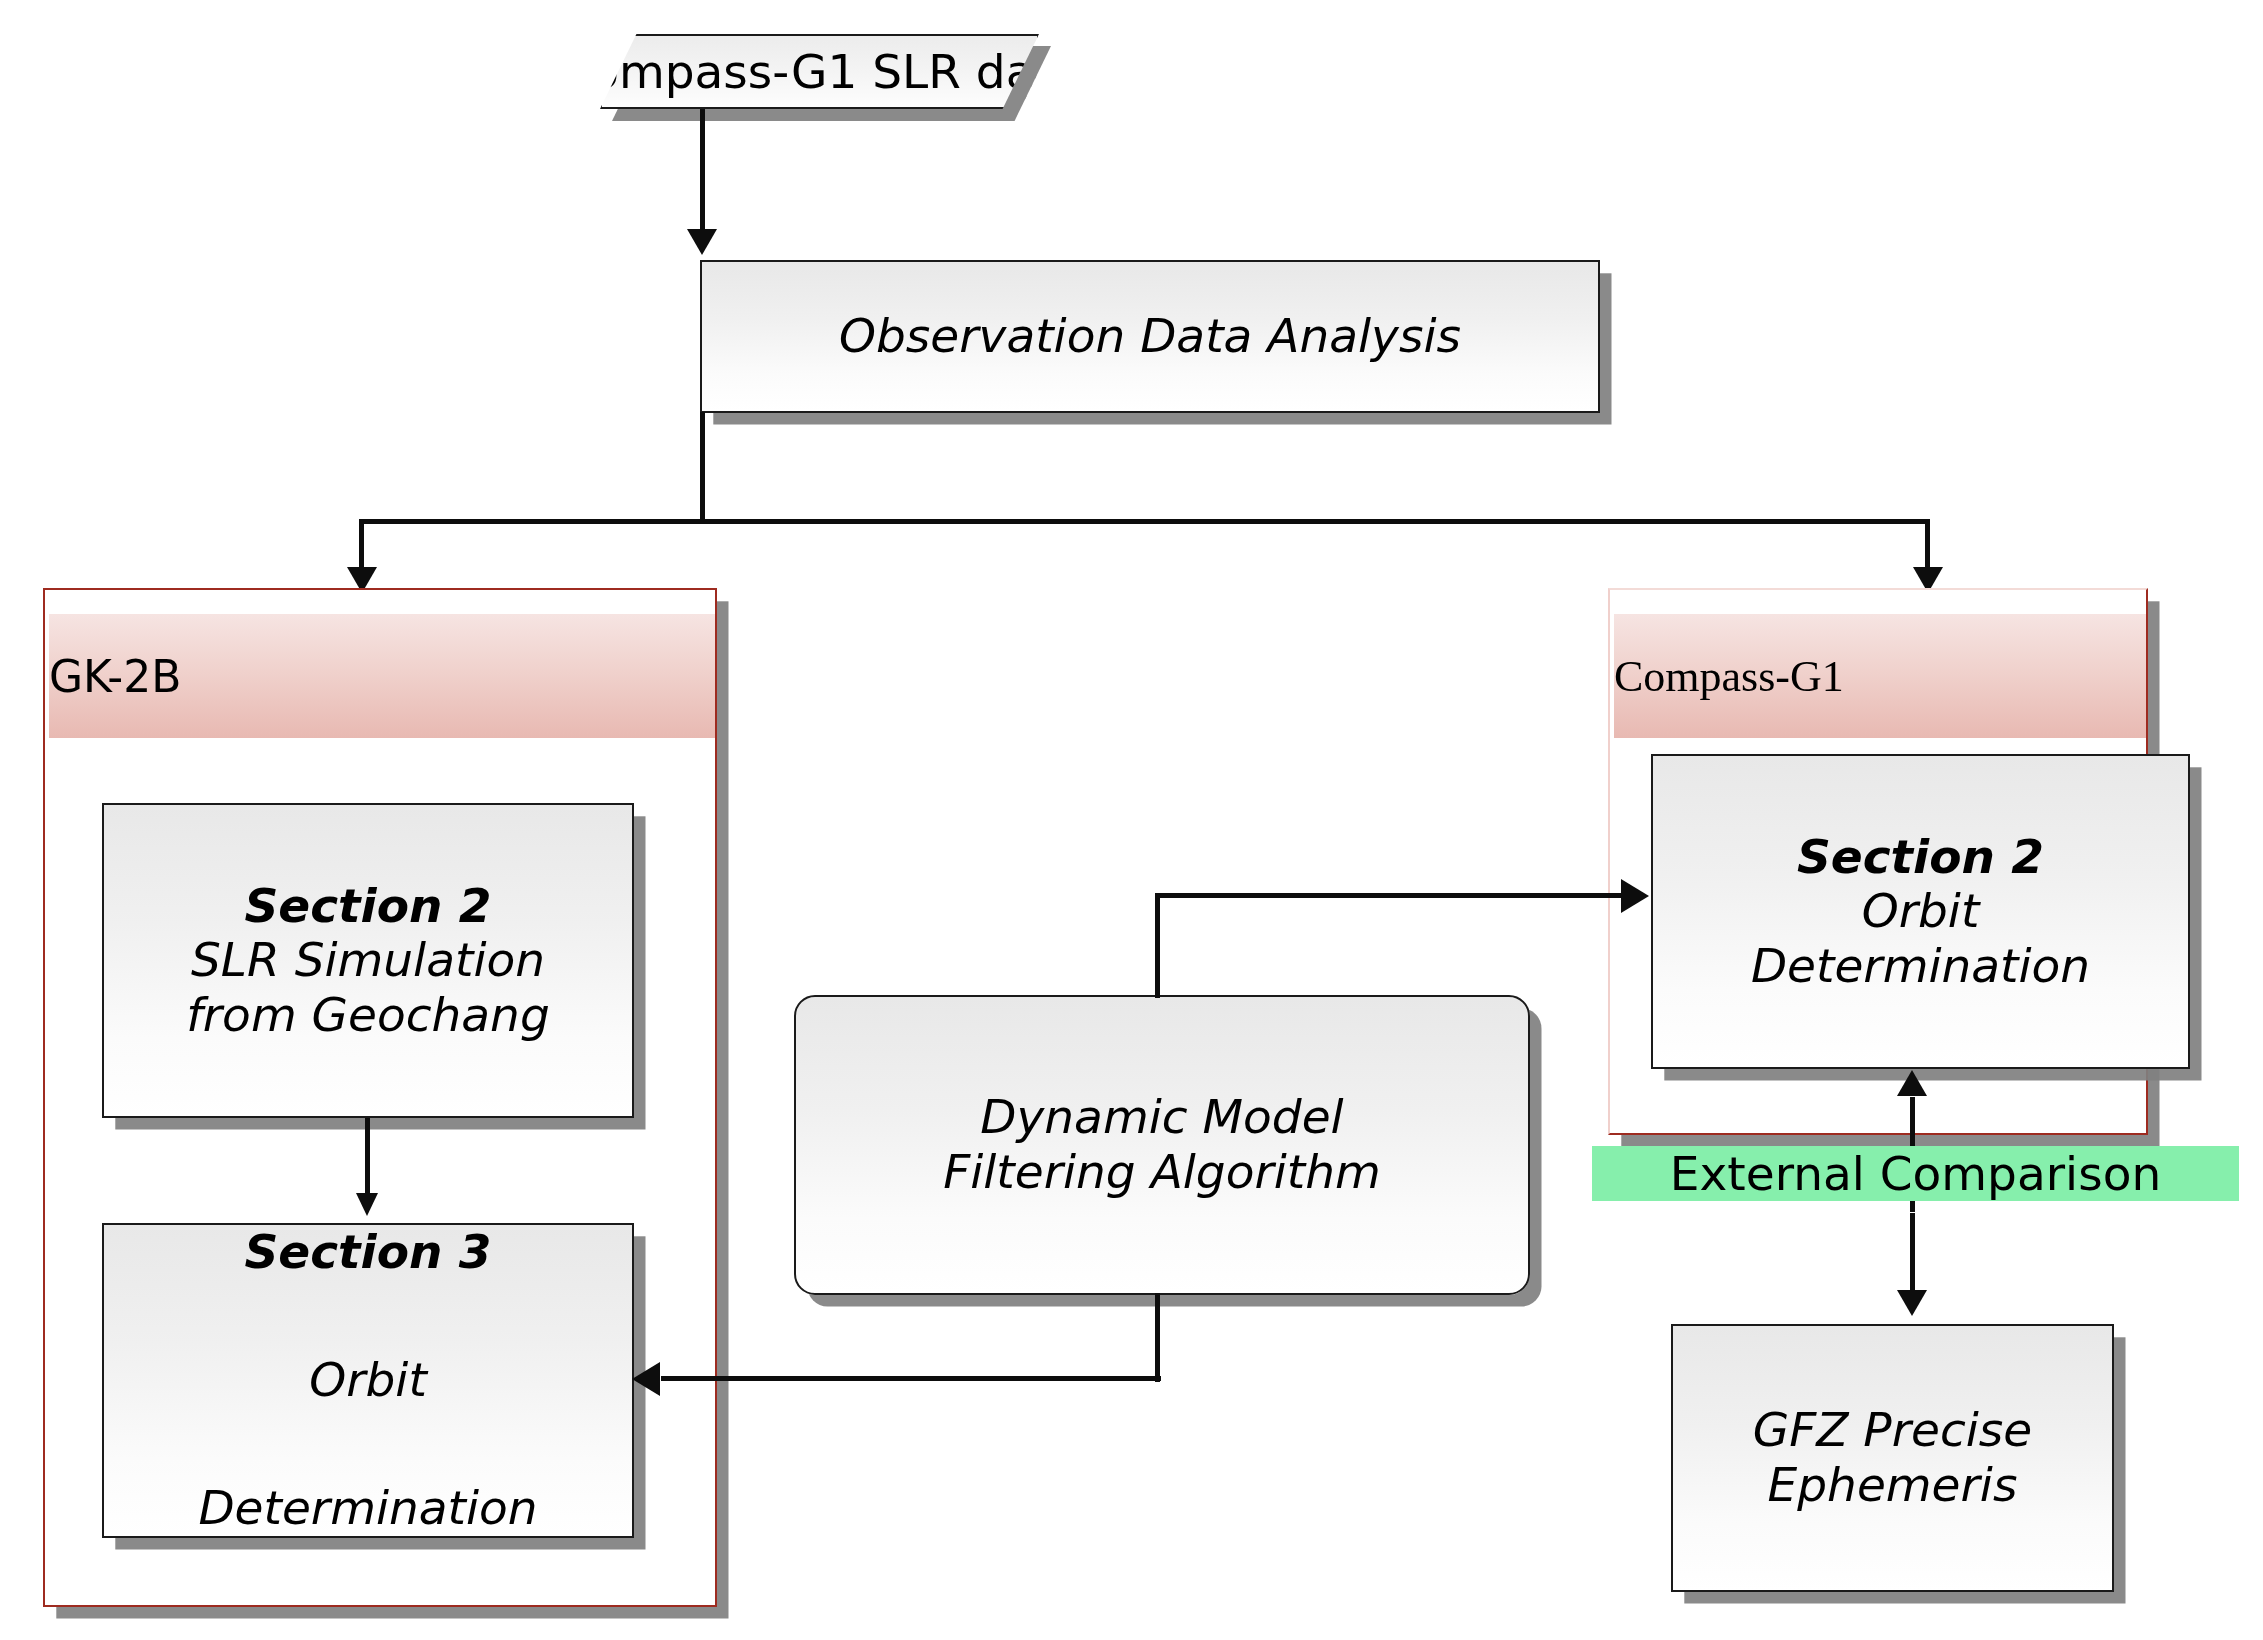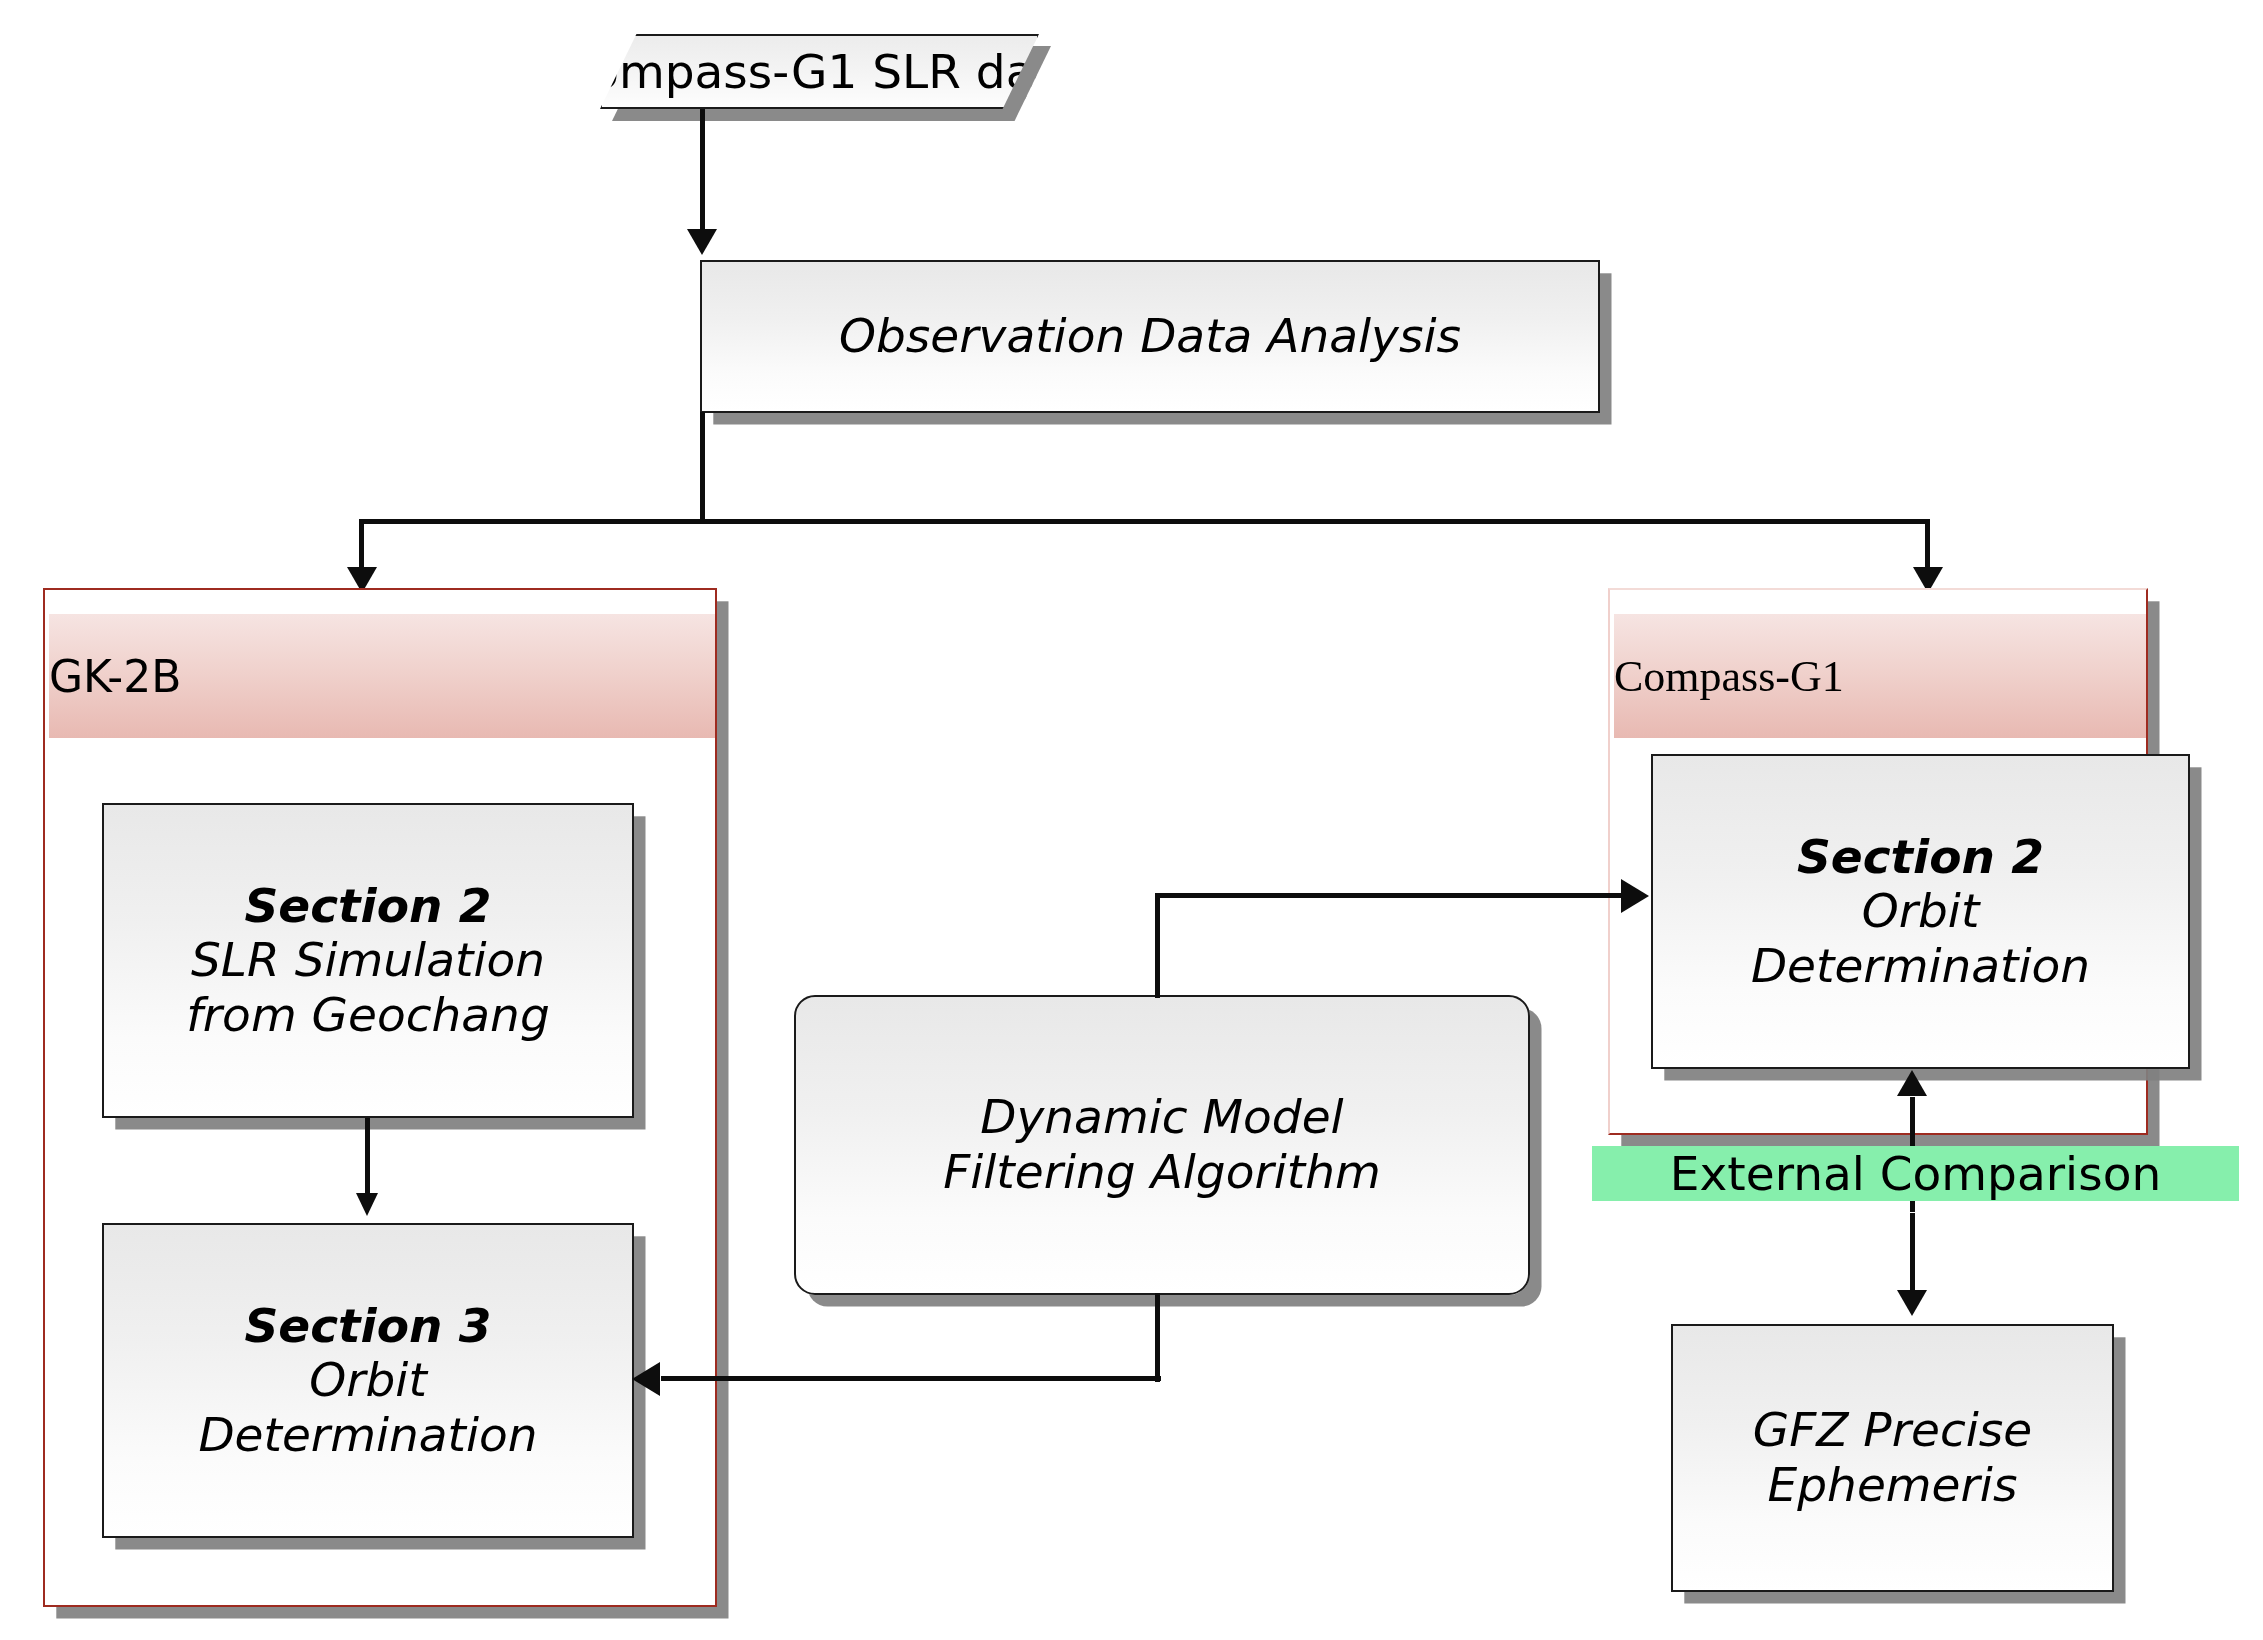--- a/index.html
+++ b/index.html
@@ -162,21 +162,21 @@
 
   <div class="node" style="left:102px; top:803px; width:532px; height:315px; font-size:47px;">
     <span class="ln bold">Section 2</span>
     <span class="ln">SLR Simulation</span>
     <span class="ln">from Geochang</span>
   </div>
 
   <div class="line-v" style="left:365px; top:1118px; height:80px;"></div>
   <div class="arrow-down slim" style="left:356px; top:1193px;"></div>
 
-  <div class="node" style="left:102px; top:1223px; width:532px; height:315px; font-size:47px;">
+  <div class="node" style="left:102px; top:1223px; width:532px; height:315px; font-size:47px;justify-content:space-between;">
     <span class="ln bold">Section 3</span>
     <span class="ln">Orbit</span>
     <span class="ln">Determination</span>
   </div>
 
   <div class="group soft-side" style="left:1608px; top:588px; width:540px; height:547px;">
     <div class="group-header" style="height:124px;">
       <span style="font-size:44px;font-family:Liberation Serif, serif;">Compass-G1</span>
     </div>
   </div>

